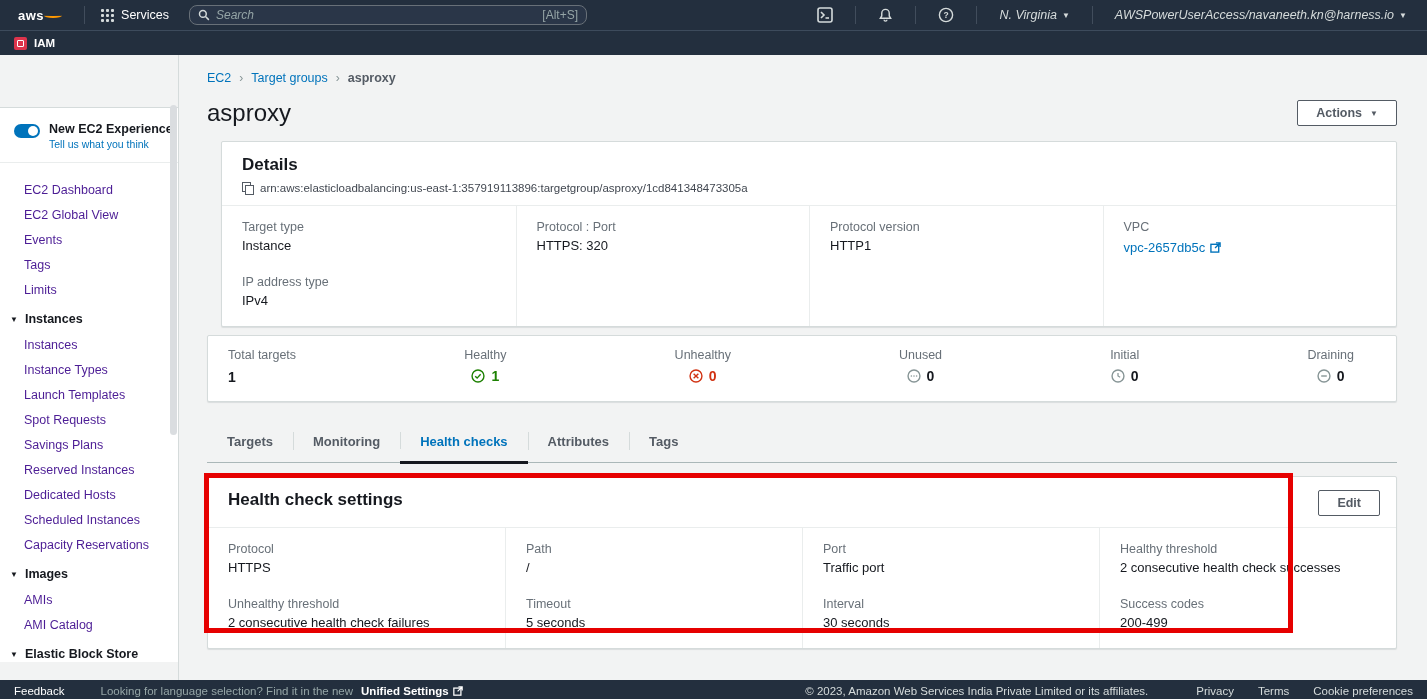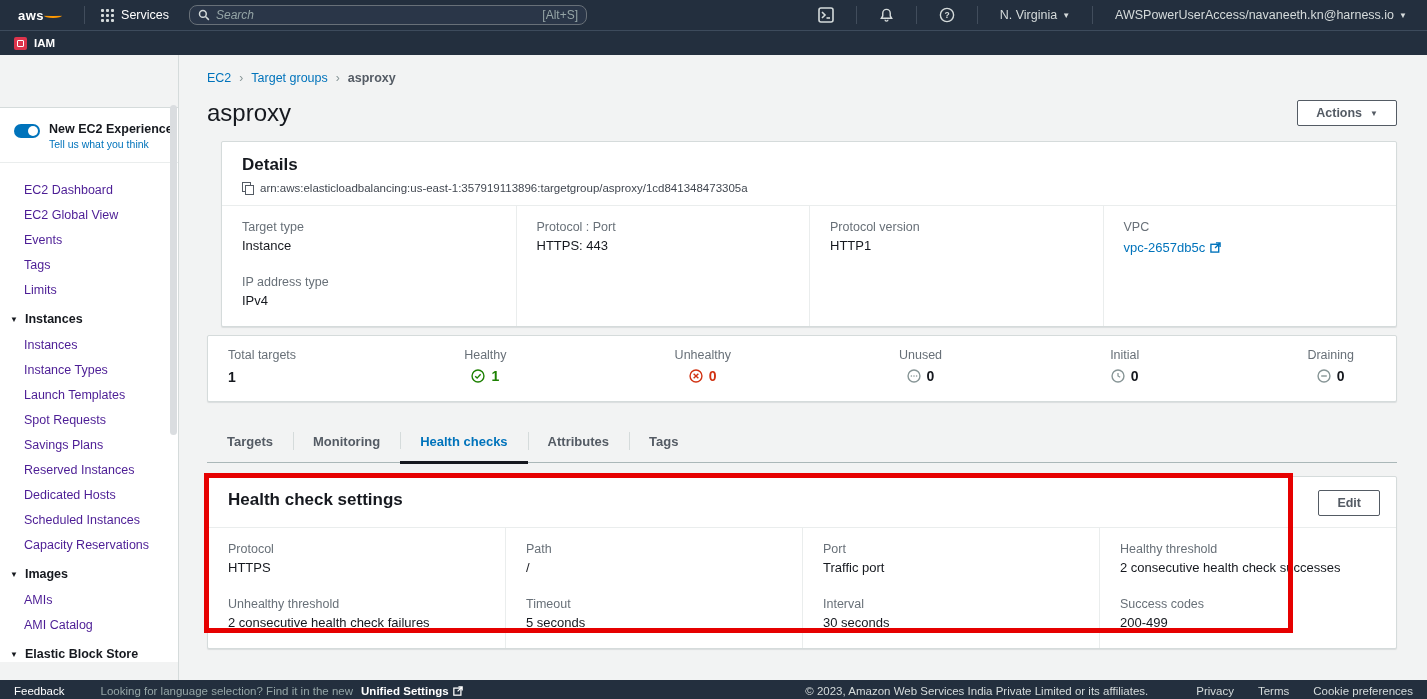--- a/index.html
+++ b/index.html
@@ -13,21 +13,21 @@
   .nav-divider { width:1px; height:18px; background:#414d5c; margin:0 8px; }
   .services { display:flex; align-items:center; gap:7px; color:#fff; font-size:12.5px; padding:0 8px; cursor:pointer; }
   .grid-icon { display:grid; grid-template-columns:repeat(3,3px); grid-gap:2px; }
   .grid-icon i { width:3px; height:3px; background:#d5dbdb; border-radius:1px; }
   .searchbox { display:flex; align-items:center; width:398px; height:20px; margin-left:12px; border:1px solid #687078; border-radius:8px; background:#2a3648; padding:0 8px; gap:6px; }
   .searchbox input { flex:1; background:transparent; border:none; outline:none; color:#d5dbdb; font-style:italic; font-size:12px; font-family:"Liberation Sans",sans-serif; }
   .searchbox input::placeholder { color:#95a5a6; }
   .search-shortcut { color:#95a5a6; font-size:12px; font-style:normal; }
   .topnav-right { margin-left:auto; display:flex; align-items:center; gap:4px; }
   .icon-btn { display:flex; align-items:center; justify-content:center; padding:0 10px; height:30px; cursor:pointer; color:#d5dbdb; }
-  .nav-text { color:#d5dbdb; font-size:12.5px; display:flex; align-items:center; gap:5px; padding:0 10px; cursor:pointer; white-space:nowrap; }
+  .nav-text { color:#d5dbdb; font-size:12.5px; display:flex; align-items:center; gap:5px; padding:0 10px; cursor:pointer; white-space:nowrap;font-style:italic; }
   .caret { font-size:8px; color:#d5dbdb; }
 
   
   .favbar { height:23px; background:#232f3e; border-top:1px solid #3d4b5c; display:flex; align-items:center; padding:12px 14px; gap:7px; }
   .iam-icon { width:13px; height:13px; background:#dd344c; border-radius:2px; display:flex; align-items:center; justify-content:center; }
   .iam-icon i { width:7px; height:7px; border:1px solid #fff; border-radius:1px; display:block; }
   .favbar .fav-label { color:#fff; font-size:11.5px; font-weight:700; cursor:pointer; }
 
   
   .shell { display:flex; height:625px; }
@@ -265,21 +265,21 @@
             <div class="field-value">Instance</div>
           </div>
           <div class="field">
             <div class="field-label">IP address type</div>
             <div class="field-value">IPv4</div>
           </div>
         </div>
         <div class="col">
           <div class="field">
             <div class="field-label">Protocol : Port</div>
-            <div class="field-value">HTTPS: 443</div>
+            <div class="field-value">HTTPS: 320</div>
           </div>
         </div>
         <div class="col">
           <div class="field">
             <div class="field-label">Protocol version</div>
             <div class="field-value">HTTP1</div>
           </div>
         </div>
         <div class="col">
           <div class="field">

